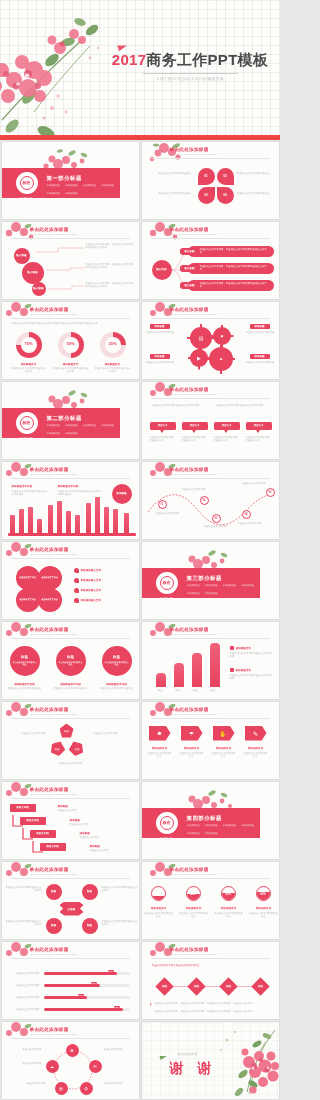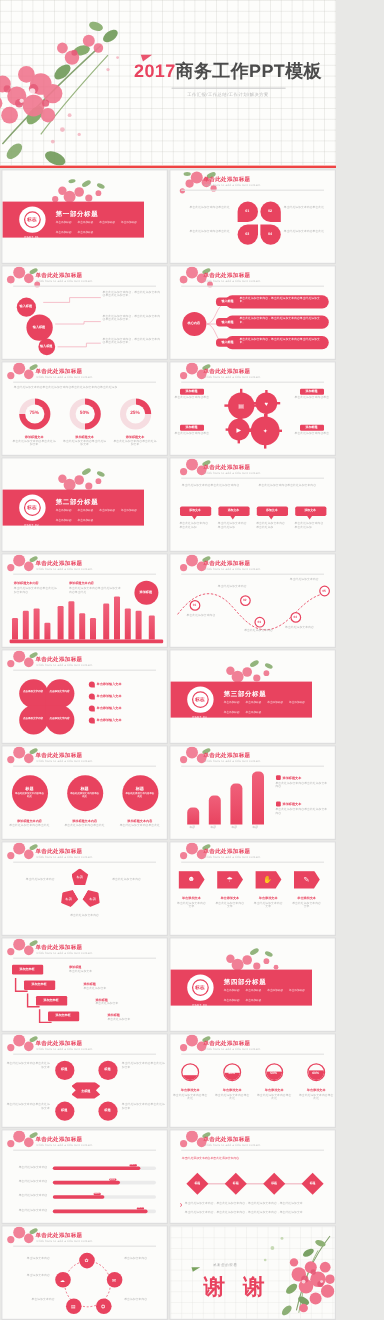--- a/index.html
+++ b/index.html
@@ -6,21 +6,21 @@
   html,body { width:280px; }
   body {
     background:#e8e8e6;
     font-family:"Liberation Sans","DejaVu Sans",sans-serif;
     width:280px;
   }
   .deck { width:280px; display:block; }
   .hero {
     position:relative; width:280px; height:140px;
     background:#fdfdfb; overflow:hidden;
-    border-bottom:2px solid #ef4444;
+    border-bottom:5px solid #ef4444;
     padding-left:32px;
   }
   .grid-bg{
     position:absolute; inset:0;
     background-image:
       linear-gradient(to right, rgba(200,200,195,.30) 1px, transparent 1px),
       linear-gradient(to bottom, rgba(200,200,195,.30) 1px, transparent 1px);
     background-size:9px 9px;
   }
   .hero-text { position:absolute; left:105px; top:52px; width:170px; text-align:center;}
@@ -59,21 +59,21 @@
 
   .petal { position:absolute; width:17px;height:17px;background:#e8435f; display:flex;align-items:center;justify-content:center;
     color:#fff; font-size:3px; font-weight:bold;}
   .cir { position:absolute; border-radius:50%; background:#e8435f; color:#fff; display:flex; align-items:center; justify-content:center;
     font-size:2.6px; font-weight:bold; text-align:center; line-height:1.25;}
   .bar { position:absolute; bottom:0; background:linear-gradient(#f0607a,#e8435f); border-radius:1px 1px 0 0;}
   .tagbox{ position:absolute; background:#e8435f; color:#fff; font-size:2.5px; display:flex;align-items:center;justify-content:center;
     border-radius:1px; font-weight:bold;}
   .pill{ position:absolute; background:#e8435f; border-radius:6px; color:#fff; font-size:2.3px; display:flex; align-items:center; padding-left:12px;}
   .ring { position:absolute; border-radius:50%; }
-  .thanks { position:absolute; left:28px; top:38px; font-size:18px; font-weight:bold; color:#e8435f; letter-spacing:5px;}
+  .thanks { position:absolute; left:28px; top:38px; font-size:14px; font-weight:bold; color:#e8435f; letter-spacing:5px;}
   .thanks-sub{ position:absolute; left:36px; top:30px; font-size:2.8px; color:#aaa; letter-spacing:.6px;}
   .diamond{ position:absolute; width:13px;height:13px;background:#e8435f;transform:rotate(45deg);
      display:flex;align-items:center;justify-content:center;}
   .diamond span{ transform:rotate(-45deg); color:#fff; font-size:2.4px; font-weight:bold;}
   .hbar-track{ position:absolute; height:3.4px; background:#ebebeb; border-radius:2px;}
   .hbar-fill{ position:absolute; height:3.4px; background:#e8435f; border-radius:2px;}
   .hbar-val{ position:absolute; font-size:2.2px; color:#fff; background:#e8435f; padding:0 1px; border-radius:1px; top:-2px;}
   .glass{ position:absolute; width:15px;height:15px;border-radius:50%;border:1px solid #e8435f; overflow:hidden;
      display:flex;align-items:flex-end;justify-content:center;}
   .glass i{ display:block; width:100%; background:#e8435f;}

